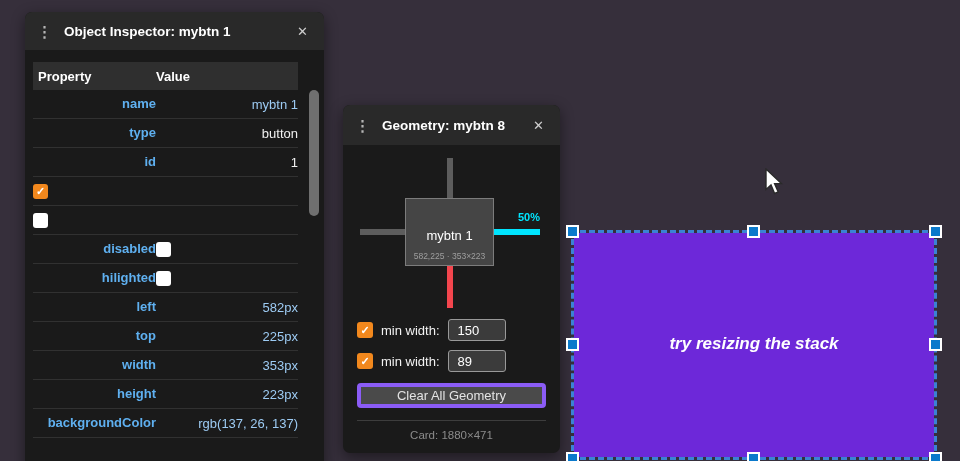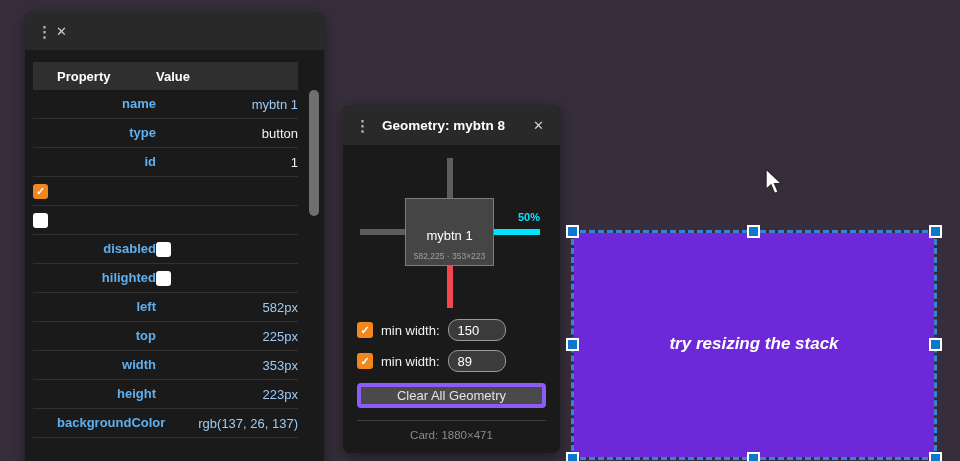--- a/index.html
+++ b/index.html
@@ -53,21 +53,21 @@
   #inspector .panel-body { padding:12px 0 0 8px; position:relative; }
   .prop-table { width:265px; font-size:13px; }
   .prop-table-head {
     display:flex;
     background:#2f2f2f;
     height:28px;
     align-items:center;
     font-weight:bold;
     color:#fff;
   }
-  .col-prop { flex:0 0 123px; padding-left:24px; }
+  .col-prop { flex:0 0 123px; padding-left:5px; }
   .col-val  { flex:1; }
   .prop-row {
     display:flex;
     align-items:center;
     min-height:29px;
     border-bottom:1px solid #313131;
     text-align:right;
   }
   .prop-row .col-prop {
     color:#5fb0f0;
@@ -134,21 +134,21 @@
     margin:9px 14px 0 14px;
     gap:8px;
     font-size:13px;
     color:#f2f2f2;
   }
   .geo-row .checkbox { width:16px; height:16px; }
   .geo-input {
     width:58px; height:22px;
     background:#3b3b3b;
     border:1px solid #999;
-    border-radius:10px;
+    border-radius:3px;
     color:#fff;
     font-size:13px;
     font-family:"Liberation Sans", sans-serif;
     padding-left:9px;
   }
   .geo-clear-btn {
     display:block;
     margin:11px 14px 0 14px;
     width:calc(100% - 28px);
     height:25px;
@@ -205,20 +205,21 @@
 
   
   #cursor { position:absolute; left:765px; top:168px; pointer-events:none; }
 </style>
 </head>
 <body>
 
 <div class="panel" id="inspector">
   <div class="panel-header">
     <span class="drag-dots">⋮</span>
+    <span class="panel-title">Object Inspector: mybtn 1</span>
     <span class="close-btn">✕</span>
   </div>
   <div class="panel-body">
     <div class="prop-table">
       <div class="prop-table-head">
         <span class="col-prop">Property</span>
         <span class="col-val">Value</span>
       </div>
 
       <div class="prop-row">

